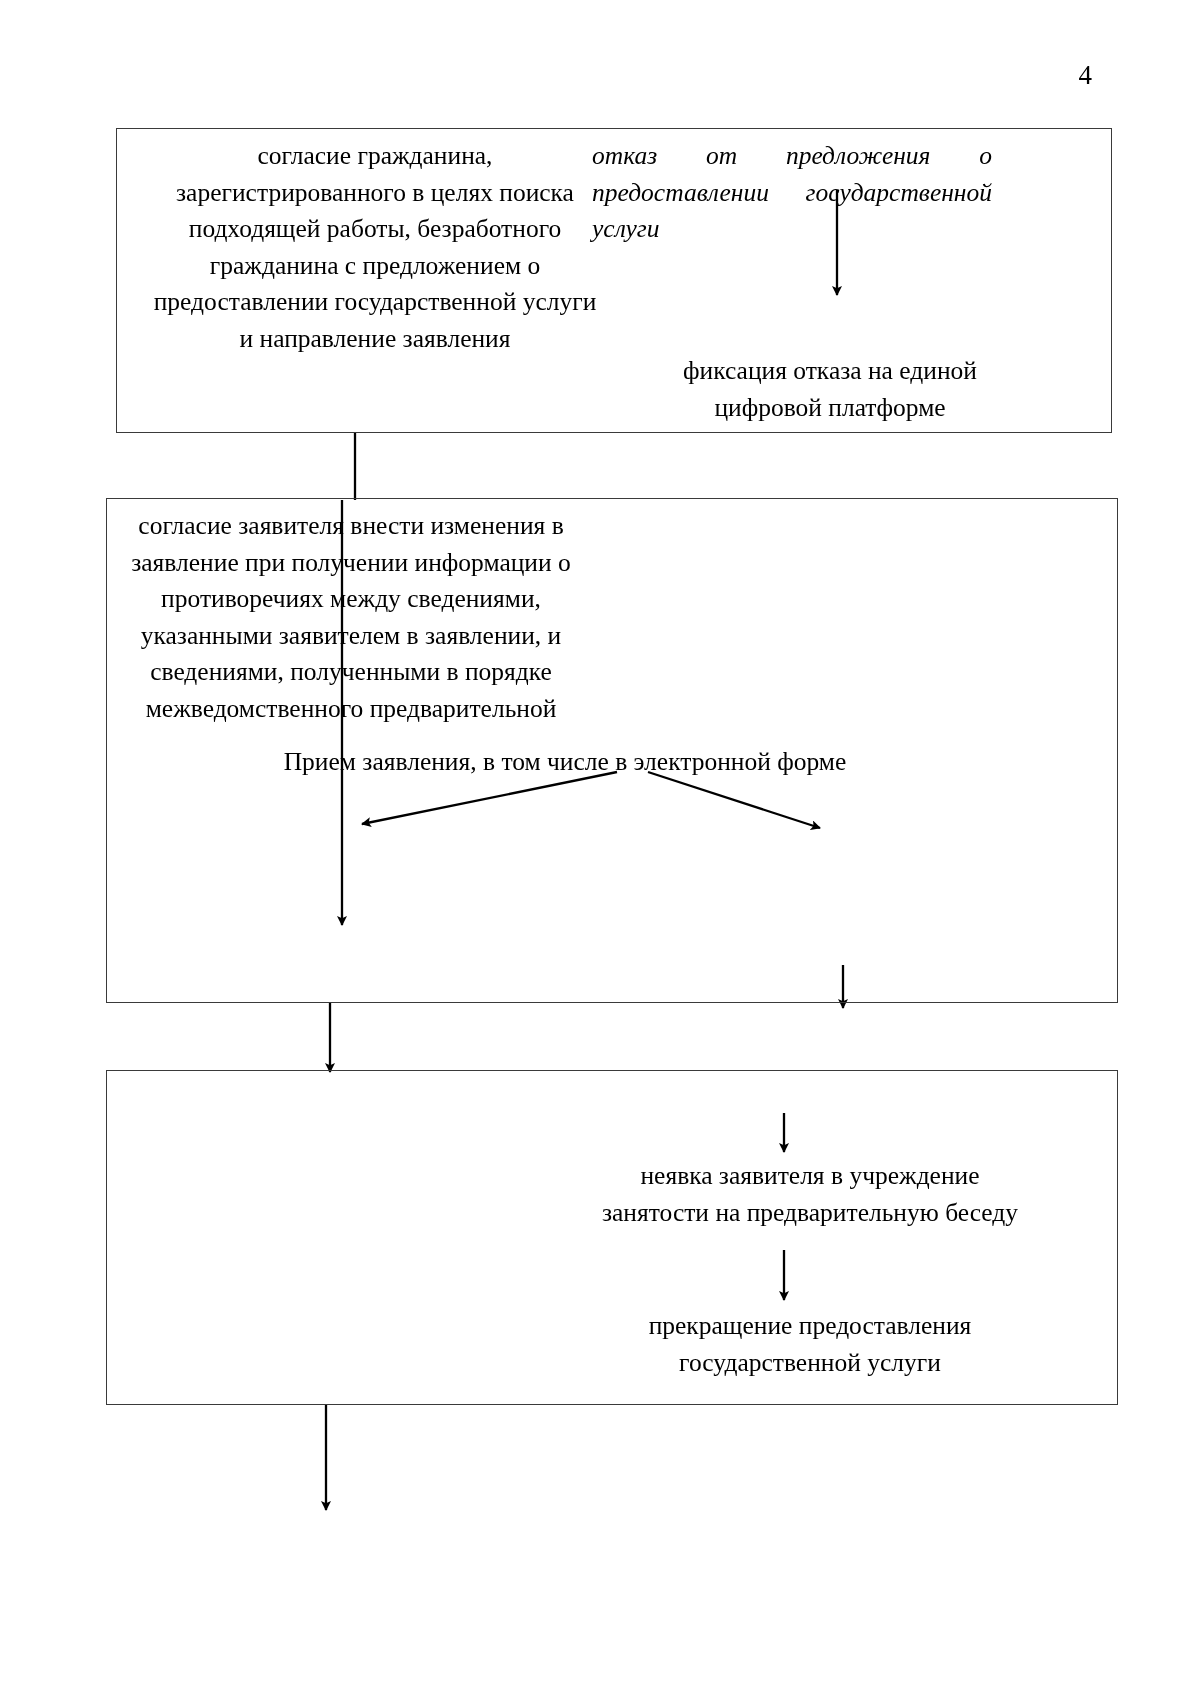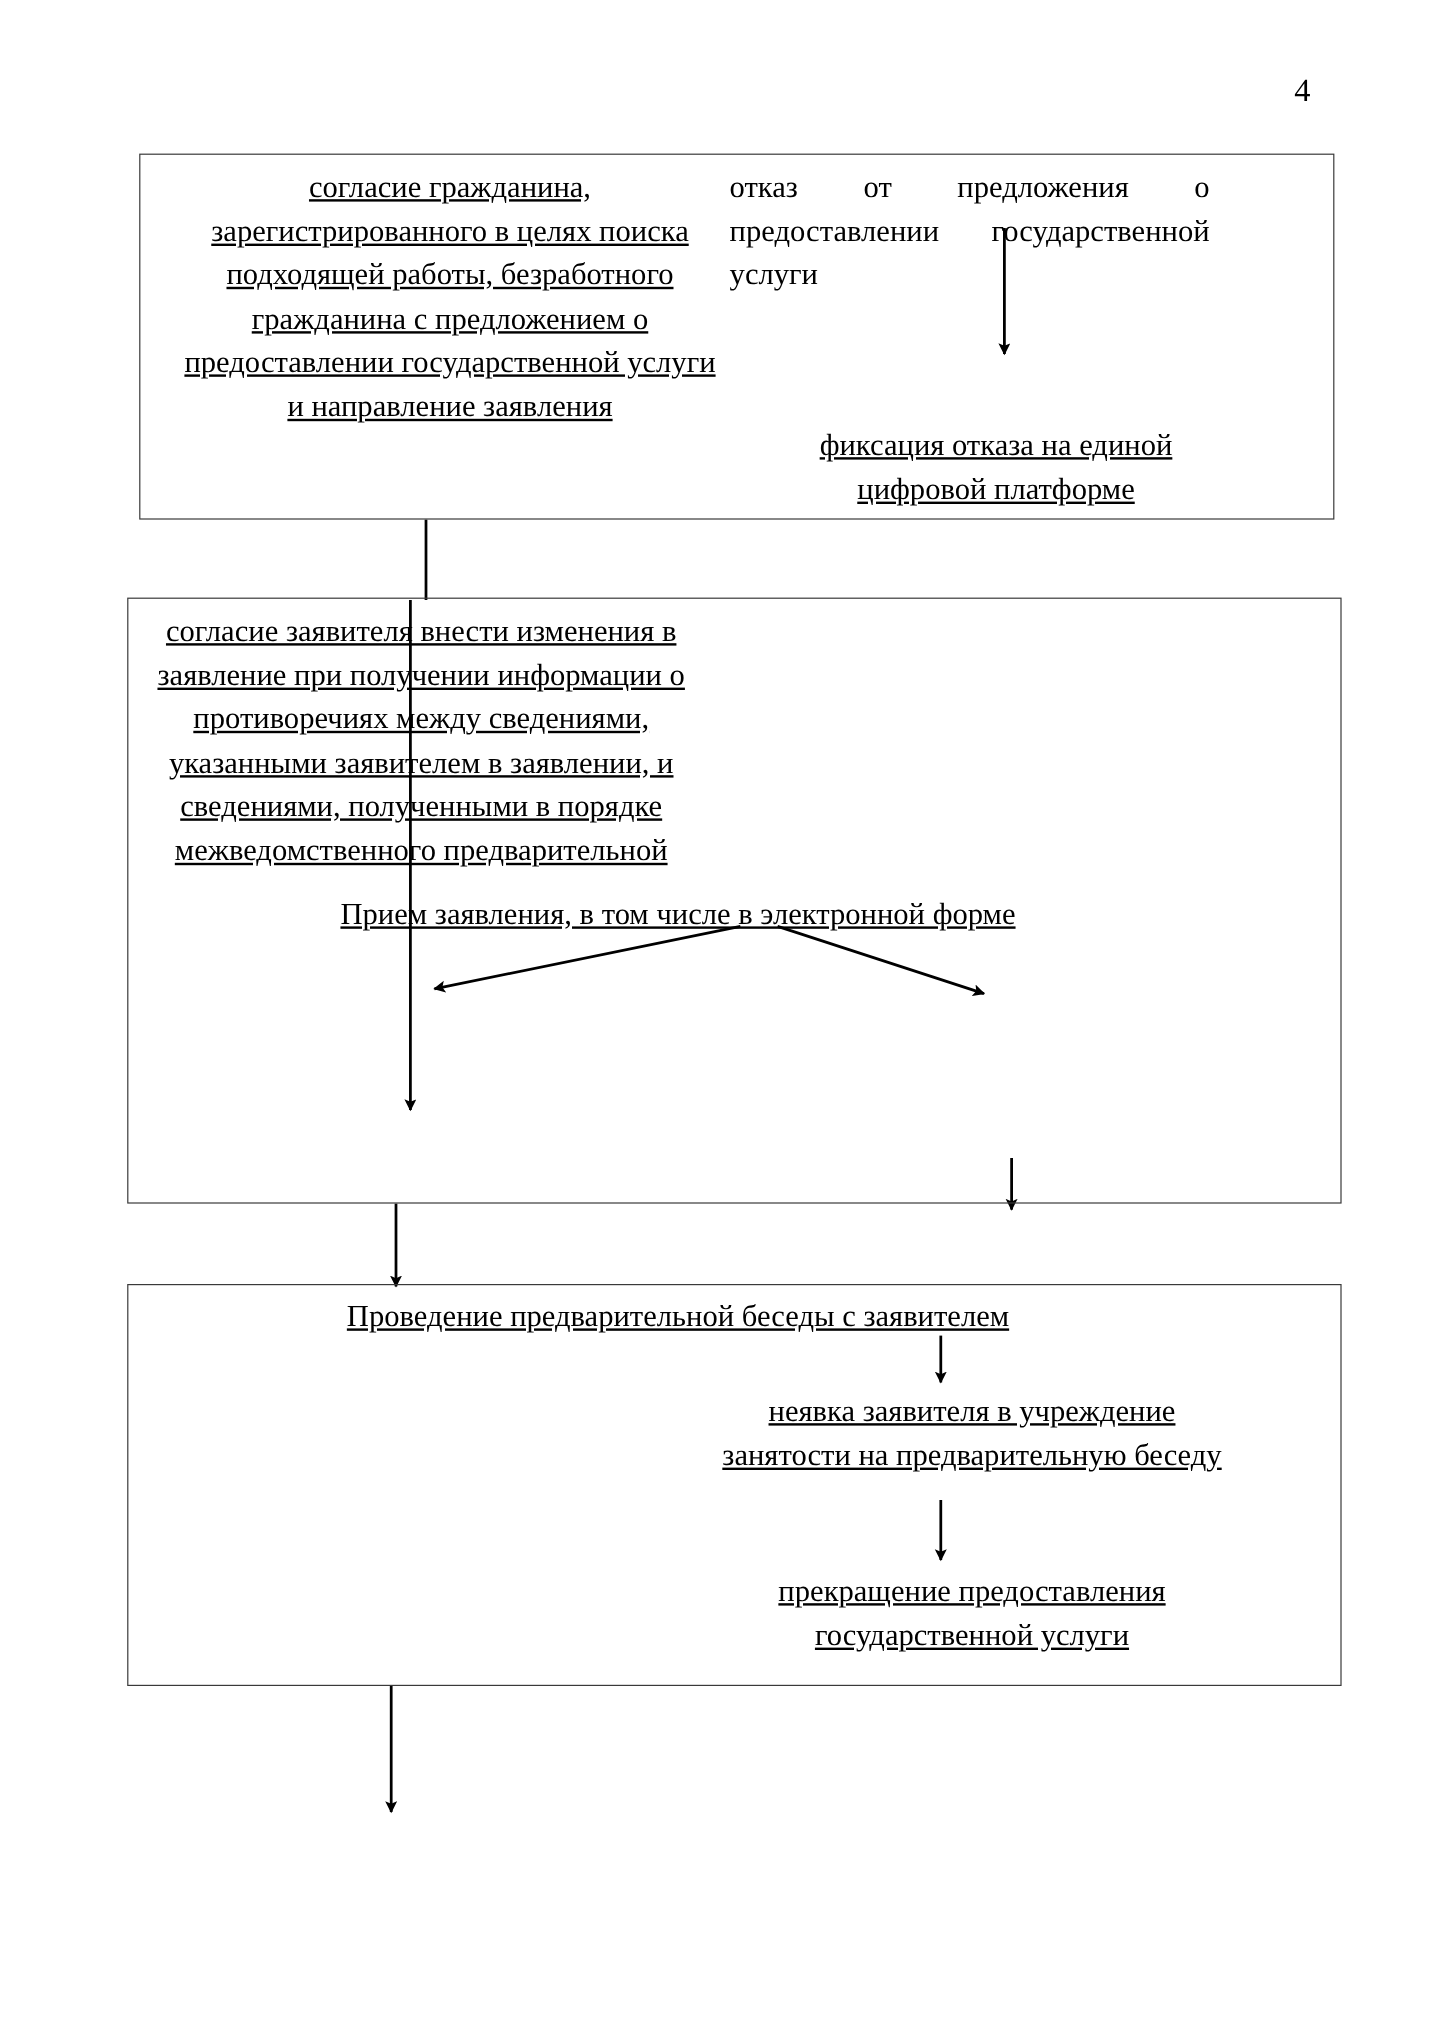--- a/index.html
+++ b/index.html
@@ -42,26 +42,26 @@
   #box-3 { left: 106px;  top: 1070px; width: 1012px; height: 335px; }
 
   
   .txt {
     position: absolute;
     font-size: 25.5px;
     line-height: 36.5px;
     box-sizing: border-box;
     white-space: pre-line;
   }
-  .txt.center  { text-align: center; text-decoration: underline; }
+  .txt.center  { text-align: center; }
   .txt.justify { text-align: justify; text-align-last: left; }
 
   
   #b1-left  { left: 140px; top: 138px; width: 470px; }
-  #b1-right { left: 608px; top: 138px; width: 400px; }
+  #b1-right { left: 592px; top: 138px; width: 400px; font-style: italic; }
   #b1-fix   { left: 640px; top: 333px; width: 380px; margin-top: 20px; }
 
   
   #b2-left   { left: 116px; top: 508px; width: 470px; }
   #b2-right  { left: 588px; top: 508px; width: 430px; }
   #b2-priem  { left: 150px; top: 744px; width: 830px; }
   #b2-refuse { left: 716px; top: 872px; width: 306px; }
 
   
   #b3-title  { left: 150px; top: 1079px; width: 830px; }
@@ -124,19 +124,18 @@
   <div class="flow-box" id="box-2"></div>
 
   <div class="txt center" id="b2-left">согласие заявителя внести изменения в заявление при получении информации о противоречиях между сведениями, указанными заявителем в заявлении, и сведениями, полученными в порядке межведомственного предварительной</div>
 
 
   <div class="txt center" id="b2-priem">Прием заявления, в том числе в электронной форме</div>
 
 
   <div class="flow-box" id="box-3"></div>
 
-  <div class="txt center" id="b3-title">Проведение предварительной беседы с заявителем</div>
 
   <div class="txt center" id="b3-noshow">неявка заявителя в учреждение занятости на предварительную беседу</div>
 
   <div class="txt center" id="b3-stop">прекращение предоставления государственной услуги</div>
 
 </div>
 
 </body></html>

